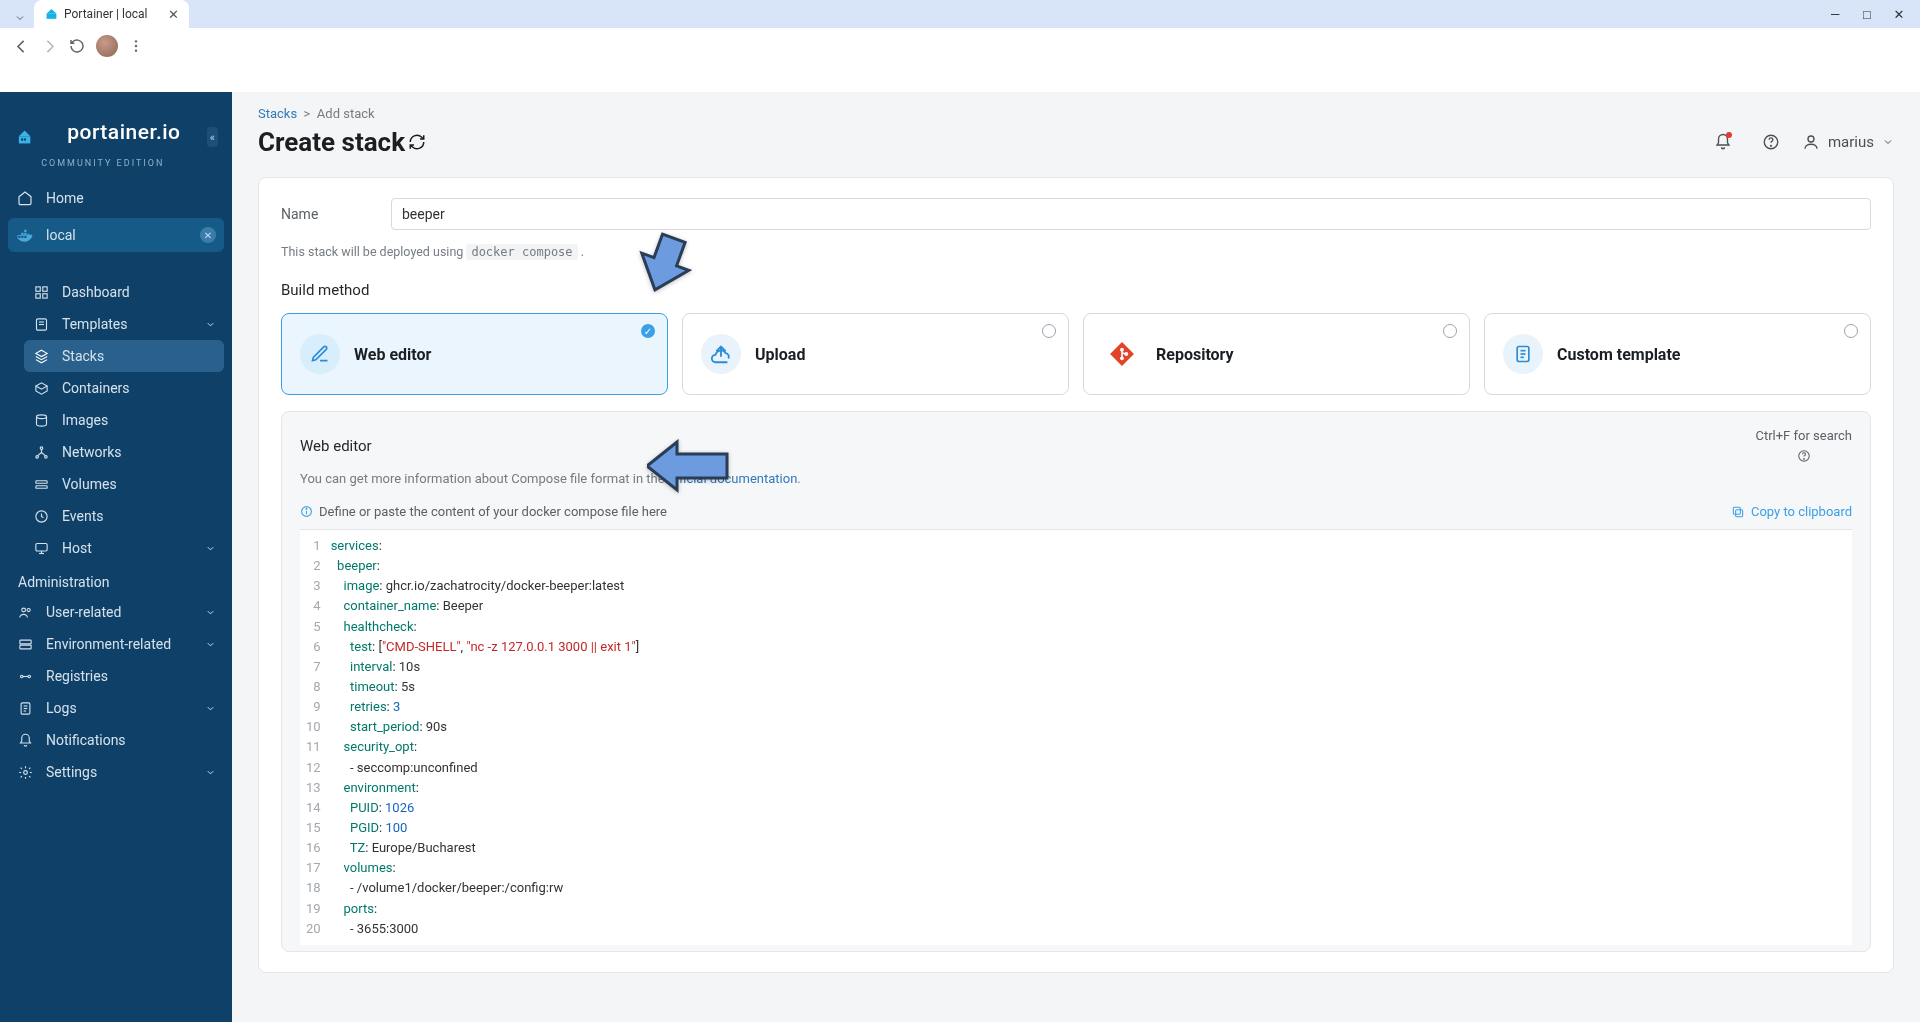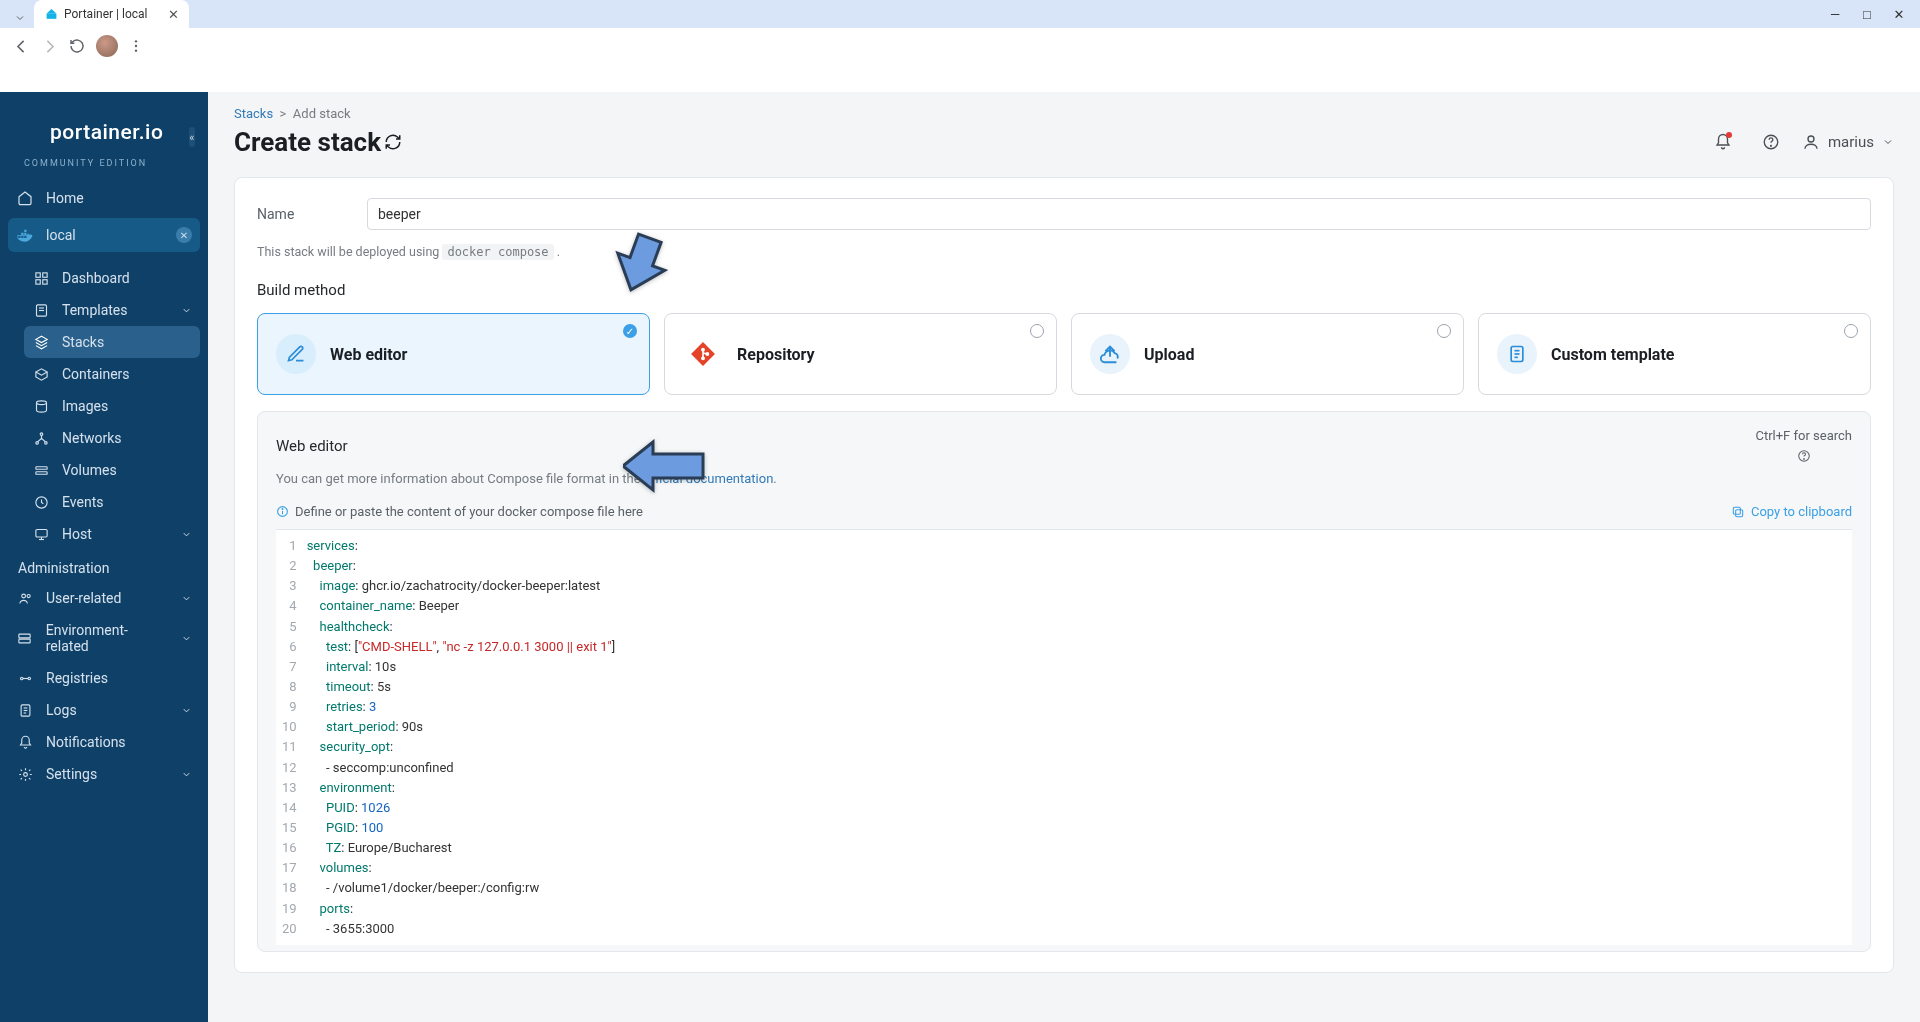--- a/index.html
+++ b/index.html
@@ -23,32 +23,32 @@
   .url-bar .star { margin-left:auto; color:#5f6368;}
   .avatar-small { width:22px; height:22px; border-radius:50%; background: radial-gradient(circle at 40% 35%, #c98, #865); }
   .menu-dots { color:#5f6368; }
 
   .chrome-bookmark-bar { background:#fff; height:28px; }
 
   
   .app { display:flex; height: calc(1022px - 28px - 36px - 28px); background:#f4f5f7; }
 
   
-  .sidebar { width: 208px; background:#0f3a5f; background: linear-gradient(#0f4068,#0f4068); color:#c9d7e3; display:flex; flex-direction:column; font-size:14px;}
+  .sidebar { width: 232px; background:#0f3a5f; background: linear-gradient(#0f4068,#0f4068); color:#c9d7e3; display:flex; flex-direction:column; font-size:14px;}
   .sidebar .logo-row { display:flex; align-items:center; padding: 14px 14px 14px 16px; }
   .logo-text { display:flex; flex-direction:column; margin-left:8px;}
   .logo-text .main { color:#fff; font-size:21px; font-weight:500; letter-spacing:0.5px;}
   .logo-text .sub { color:#8bb0cc; font-size:9px; letter-spacing:2px; }
   .collapse-btn { margin-left:auto; background:#1c5078; border-radius:4px; width:20px; height:20px; display:flex; align-items:center; justify-content:center; color:#c9d7e3; font-size:11px;}
 
   .side-item { display:flex; align-items:center; gap:12px; padding: 8px 16px; cursor:pointer; color:#d5e1ec;}
   .side-item .ico { width:18px; display:flex; justify-content:center; align-items:center;}
   .side-item.active { background:#2a618c; border-radius:6px; margin: 0 8px; padding-left:8px; padding-right:8px;}
   .side-item .chev { margin-left:auto; }
-  .side-item.env { background:#165a87; border-radius:6px; margin: 4px 8px 8px 8px; padding:8px;}
+  .side-item.env { background:#165a87; border-radius:6px; margin: 4px 8px 22px 8px; padding:8px;}
   .side-item.env .badge-x { margin-left:auto; background:#3a7dab; border-radius:50%; width:16px; height:16px; display:flex; align-items:center; justify-content:center; font-size:10px; color:#cde;}
   .side-section-title { padding: 10px 16px 6px 18px; color:#d5e1ec; font-size:14px; }
   .side-group { margin-top: 2px; }
   .indent { padding-left: 16px; }
 
   
   .main { flex:1; overflow:auto; padding: 14px 26px; }
   .breadcrumb { font-size: 13px; color:#767c82; }
   .breadcrumb a { color:#337ab7; text-decoration:none;}
   .page-title-row { display:flex; align-items:center; margin-top:4px; }
@@ -444,41 +444,41 @@
           <div class="radio"></div>
           <div class="method-icon" style="background:#d8eefc;">
             <svg width="20" height="20" viewBox="0 0 24 24" fill="none" stroke="#2b8dd6" stroke-width="2">
                 <path d="M12 20h9M16.5 3.5a2.1 2.1 0 1 1 3 3L7 19l-4 1 1-4z"></path>
               </svg>
           </div>
           <div class="method-label">Web editor</div>
         </div>
         <div class="method-card">
           <div class="radio"></div>
+          <div class="method-icon" style="background:#e8f3fb;">
+            <svg width="22" height="22" viewBox="0 0 24 24" fill="none" stroke="#2b8dd6" stroke-width="2">
+                <path d="M12 15V4M7 9l5-5 5 5"></path>
+                <path d="M20 17a4 4 0 0 0-3-6 6 6 0 0 0-11 2 4 4 0 0 0 0 8h13"></path>
+              </svg>
+          </div>
+          <div class="method-label">Upload</div>
+        </div>
+        <div class="method-card">
+          <div class="radio"></div>
           <div class="method-icon" style="background:#fff;">
             <svg width="26" height="26" viewBox="0 0 24 24">
                 <path d="M12 1 L23 12 L12 23 L1 12 Z" fill="#e24329"></path>
                 <circle cx="12" cy="8" r="1.8" fill="#fff"></circle>
                 <circle cx="12" cy="16" r="1.8" fill="#fff"></circle>
                 <circle cx="16" cy="12" r="1.8" fill="#fff"></circle>
                 <line x1="12" y1="8" x2="12" y2="16" stroke="#fff" stroke-width="1.5"></line>
                 <line x1="12" y1="11" x2="16" y2="12" stroke="#fff" stroke-width="1.5"></line>
               </svg>
           </div>
           <div class="method-label">Repository</div>
-        </div>
-        <div class="method-card">
-          <div class="radio"></div>
-          <div class="method-icon" style="background:#e8f3fb;">
-            <svg width="22" height="22" viewBox="0 0 24 24" fill="none" stroke="#2b8dd6" stroke-width="2">
-                <path d="M12 15V4M7 9l5-5 5 5"></path>
-                <path d="M20 17a4 4 0 0 0-3-6 6 6 0 0 0-11 2 4 4 0 0 0 0 8h13"></path>
-              </svg>
-          </div>
-          <div class="method-label">Upload</div>
         </div>
         <div class="method-card">
           <div class="radio"></div>
           <div class="method-icon" style="background:#e8f3fb;">
             <svg width="20" height="20" viewBox="0 0 24 24" fill="none" stroke="#2b8dd6" stroke-width="2">
                 <rect x="5" y="3" width="14" height="18" rx="2"></rect>
                 <line x1="9" y1="8" x2="15" y2="8"></line>
                 <line x1="9" y1="12" x2="15" y2="12"></line>
                 <line x1="9" y1="16" x2="13" y2="16"></line>
               </svg>

